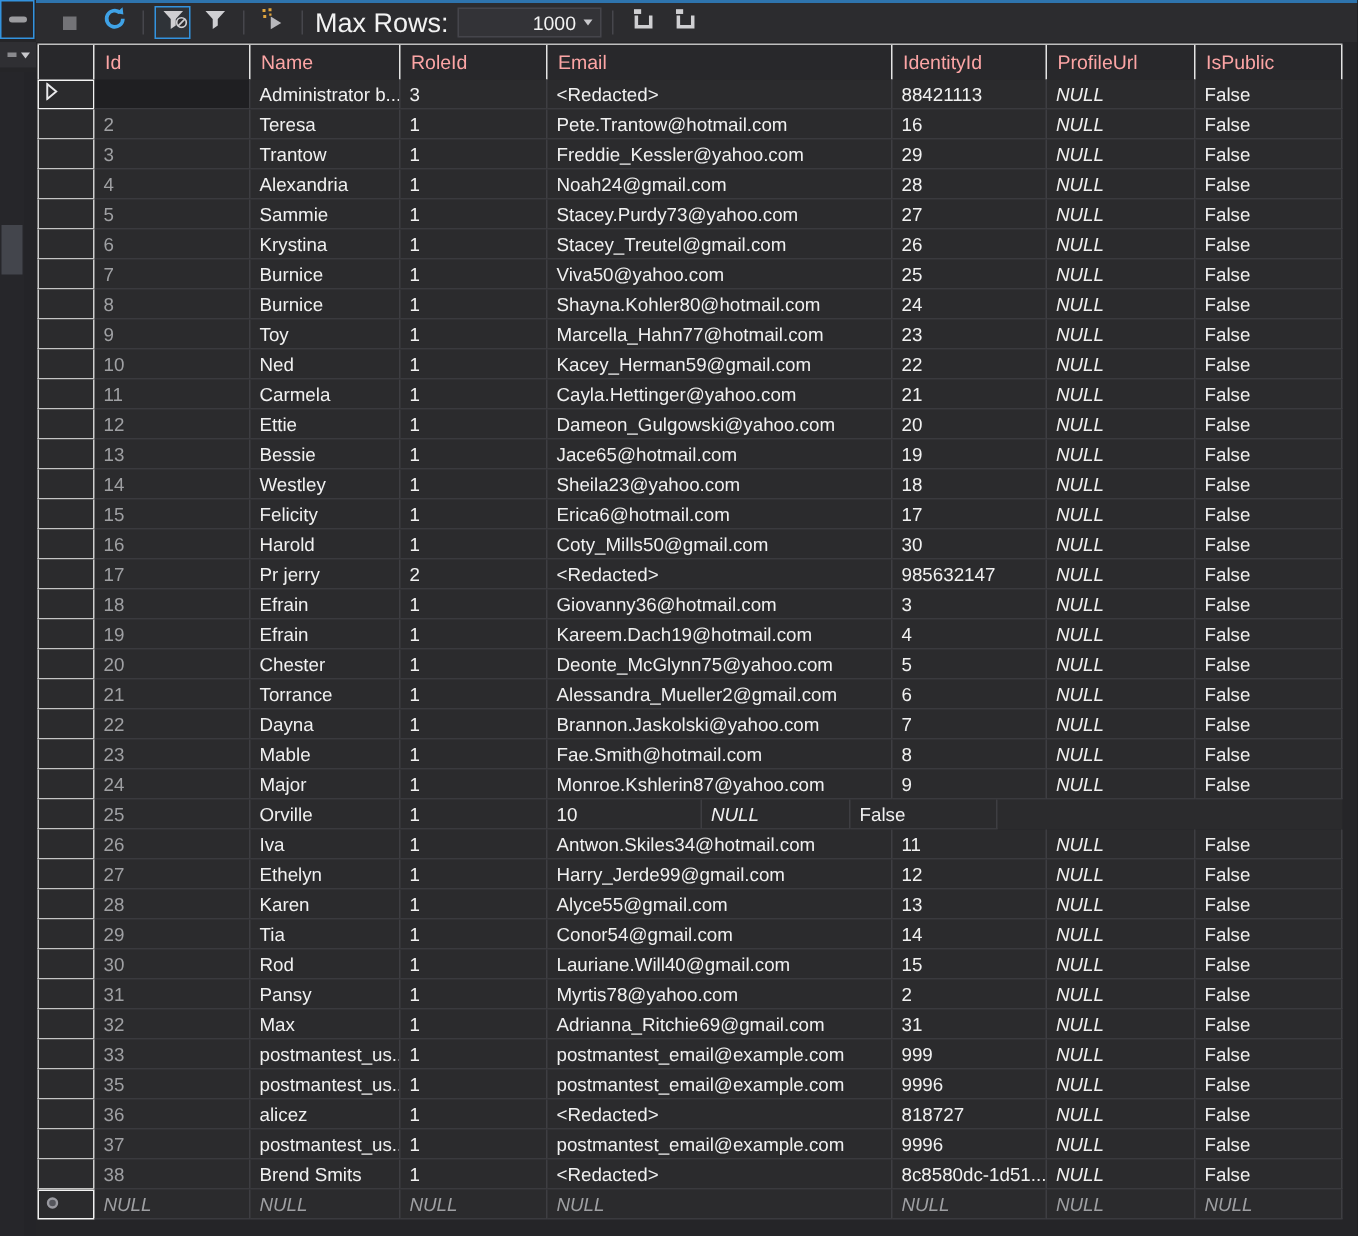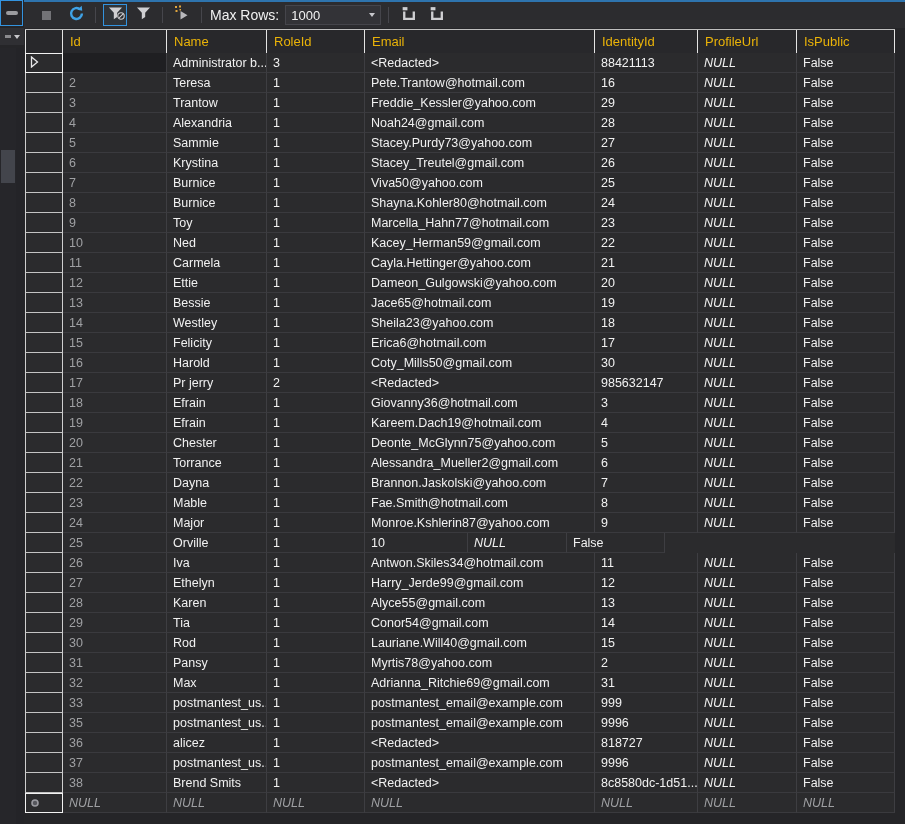--- a/index.html
+++ b/index.html
@@ -17,30 +17,30 @@
   .rail-scroll{position:absolute;left:0;top:48px;width:16px;bottom:0;background:#26262a;}
   .rail-thumb{position:absolute;left:1px;top:102px;width:14px;height:33px;background:#43454c;}
   .rail-edge{position:absolute;left:16px;top:48px;width:8px;bottom:0;background:#242428;}
 
   
   .toolbar{position:absolute;left:24px;top:2px;right:0;height:26px;background:#2c2c2f;display:flex;align-items:center;}
   .tsep{width:1px;height:16px;background:#46464c;margin:0 7px;flex:none;}
   .tbtn{width:24px;height:22px;display:flex;align-items:center;justify-content:center;flex:none;position:relative;}
   .tbtn.active{border:1px solid #3393df;background:#2f3338;box-sizing:border-box;}
   .stopsq{width:9px;height:9px;background:#737377;}
-  .tlabel{font-size:14px;color:#f2f2f2;margin:0 6px 0 1px;flex:none;}
+  .tlabel{font-size:18px;color:#f2f2f2;margin:0 6px 0 1px;flex:none;}
   .combo{width:96px;height:20px;background:#333337;border:1px solid #45454b;display:flex;align-items:center;box-sizing:border-box;flex:none;}
-  .combo .val{flex:1;padding-left:5px;font-size:13px;color:#f2f2f2;}
+  .combo .val{flex:1;padding-left:5px;font-size:13px;color:#f2f2f2;text-align:right;}
   .combo .dd{width:16px;display:flex;justify-content:center;}
   .badge{position:absolute;right:1px;bottom:1px;}
 
   
   .grid{position:absolute;left:25px;top:29px;width:870px;}
   .hdr{display:flex;height:24px;border-top:1px solid #bfbfbf;box-sizing:border-box;background:#28282b;}
-  .hcell{box-sizing:border-box;display:flex;align-items:center;padding-left:7px;font-size:13px;color:#eab308;border-right:1px solid #e4e4e4;white-space:nowrap;overflow:hidden;}
+  .hcell{box-sizing:border-box;display:flex;align-items:center;padding-left:7px;font-size:13px;color:#fca5a5;border-right:1px solid #e4e4e4;white-space:nowrap;overflow:hidden;}
   .hcell.rowhdr-h{border-left:1px solid #e4e4e4;padding-left:0;}
   .w0{width:38px;flex:none;}
   .w1{width:104px;flex:none;}
   .w2{width:100px;flex:none;}
   .w3{width:98px;flex:none;}
   .w4{width:230px;flex:none;}
   .w5{width:103px;flex:none;}
   .w6{width:99px;flex:none;}
   .w7{width:98px;flex:none;}
 

